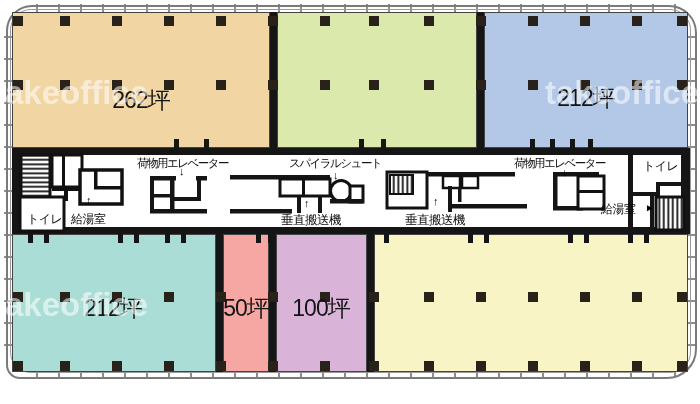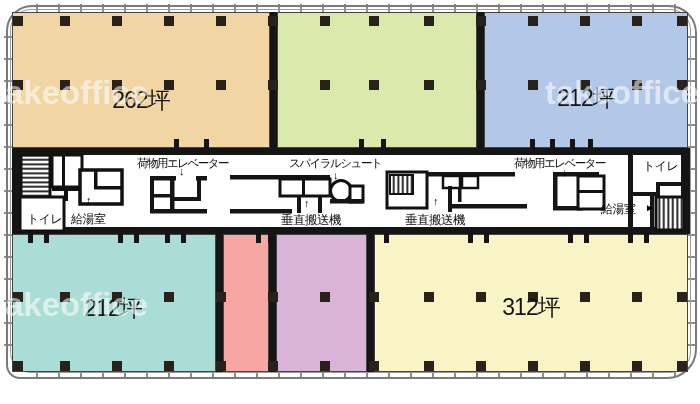--- a/index.html
+++ b/index.html
@@ -249,21 +249,22 @@
     <rect x="633" y="192" width="25" height="4" fill="#151515"></rect>
     <rect x="656" y="182" width="4" height="14" fill="#151515"></rect>
     <rect x="658" y="182" width="26" height="4" fill="#151515"></rect>
     <rect x="650" y="196" width="4" height="36" fill="#151515"></rect>
     <rect x="656" y="197" width="28" height="33" fill="url(#hV)" stroke="#111" stroke-width="3"></rect>
   </svg>
 
   <div class="zone-label zl0">262坪</div>
   <div class="zone-label zl2">212坪</div>
   <div class="zone-label zl3">212坪</div>
-  <div class="zone-label zl6">312坪</div>
+  <div class="zone-label zl4">50坪</div>
+  <div class="zone-label zl5">100坪</div>
 
   <div class="fac f-fe-l">荷物用エレベーター</div>
   <div class="fac f-sp">スパイラルシュート</div>
   <div class="fac f-fe-r">荷物用エレベーター</div>
   <div class="fac f-vc-l">垂直搬送機</div>
   <div class="fac f-vc-r">垂直搬送機</div>
   <div class="fac f-to-l">トイレ</div>
   <div class="fac f-ki-l">給湯室</div>
   <div class="fac f-to-r">トイレ</div>
   <div class="fac f-ki-r">給湯室</div>

